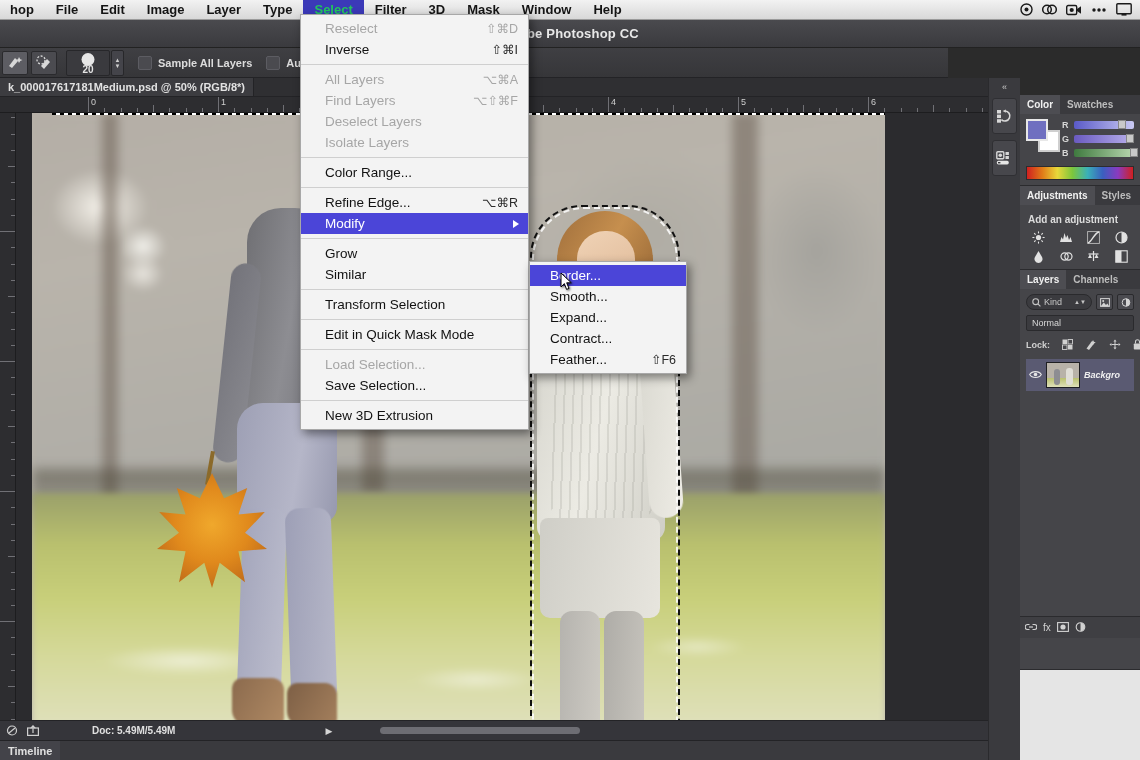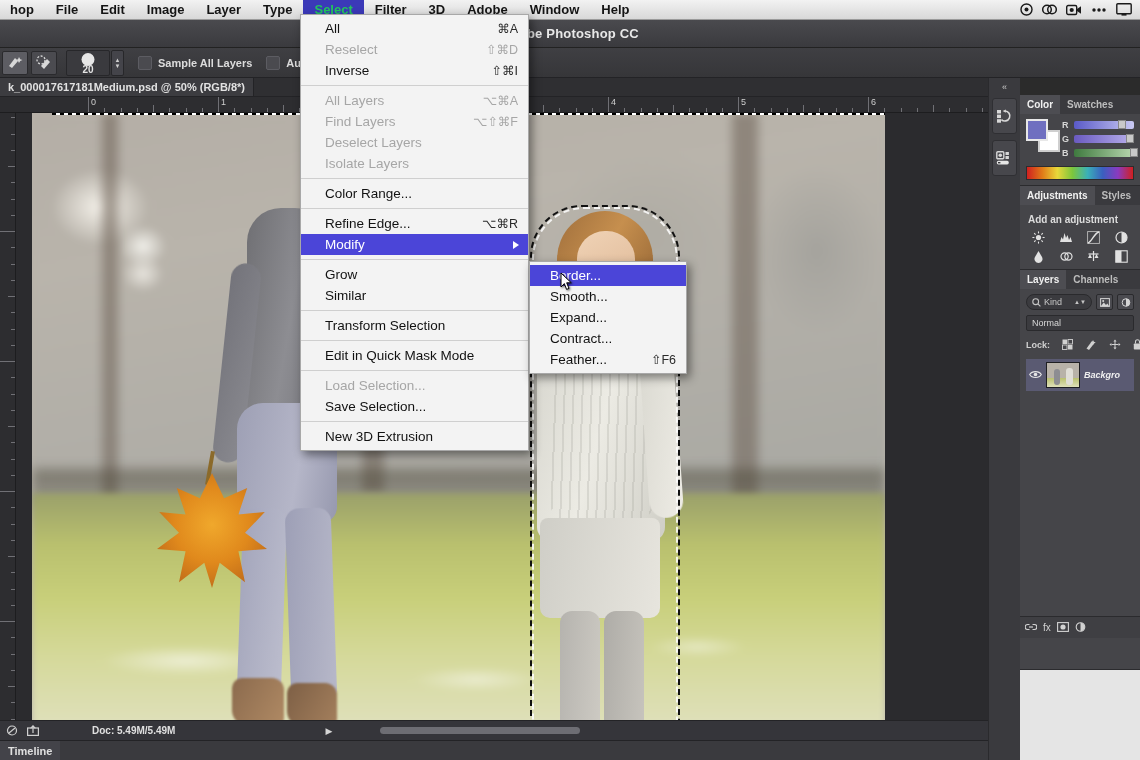--- a/index.html
+++ b/index.html
@@ -31,21 +31,21 @@
     position:absolute; left:0; top:20px; width:1140px; height:28px;
     background:linear-gradient(#4a4a4e,#3a3a3e);
     border-bottom:1px solid #222;
     display:flex; align-items:center; justify-content:center;
     z-index:5;
   }
   .pstitle span{ color:#e8e8e8; font-size:13px; font-weight:700; letter-spacing:.2px;}
 
   
   .optbar{
-    position:absolute; left:0; top:48px; width:1140px; height:30px;
+    position:absolute; left:0; top:48px; width:948px; height:30px;
     background:linear-gradient(#3f3f43,#363639);
     border-bottom:1px solid #232326;
     display:flex; align-items:center; padding-left:2px; z-index:6;
   }
   .tool-ico{
     width:26px;height:24px; background:#4b4b50; border:1px solid #2a2a2d;
     border-radius:2px; margin-right:3px; display:flex;align-items:center;justify-content:center;
     color:#d8d8d8; font-size:13px;
   }
   .tool-ico.sel{ background:#5d5d63; }
@@ -302,21 +302,21 @@
   <div class="osmenu">
     <div class="mi apple">hop</div>
     <div class="mi">File</div>
     <div class="mi">Edit</div>
     <div class="mi">Image</div>
     <div class="mi">Layer</div>
     <div class="mi">Type</div>
     <div class="mi active">Select</div>
     <div class="mi">Filter</div>
     <div class="mi">3D</div>
-    <div class="mi">Adobe</div>
+    <div class="mi">Mask</div>
     <div class="mi">Window</div>
     <div class="mi">Help</div>
   </div>
   <div class="osright">
     <div class="oi">
       <svg width="13" height="13" viewBox="0 0 13 13">
           <circle cx="6.5" cy="6.5" r="5.5" fill="none" stroke="#1a1a1a" stroke-width="1.4"></circle>
           <circle cx="6.5" cy="6.5" r="2" fill="#1a1a1a"></circle>
         </svg>
     </div>
@@ -789,24 +789,20 @@
         <svg width="11" height="10" viewBox="0 0 11 10">
             <circle cx="5.5" cy="5" r="4.3" fill="none" stroke="#d2d2d2" stroke-width="1.1"></circle>
             <path d="M5.5 0.7 A4.3 4.3 0 0 1 5.5 9.3 Z" fill="#d2d2d2"></path>
           </svg>
       </span>
     </div>
   </div>
 </div>
 
 <div class="menu" id="selectMenu">
-    <div class="mitem">
-      <span class="lbl">All</span>
-      <span class="sc">⌘A</span>
-    </div>
     <div class="mitem dis">
       <span class="lbl">Reselect</span>
       <span class="sc">⇧⌘D</span>
     </div>
     <div class="mitem">
       <span class="lbl">Inverse</span>
       <span class="sc">⇧⌘I</span>
     </div>
     <div class="msep"></div>
     <div class="mitem dis">

